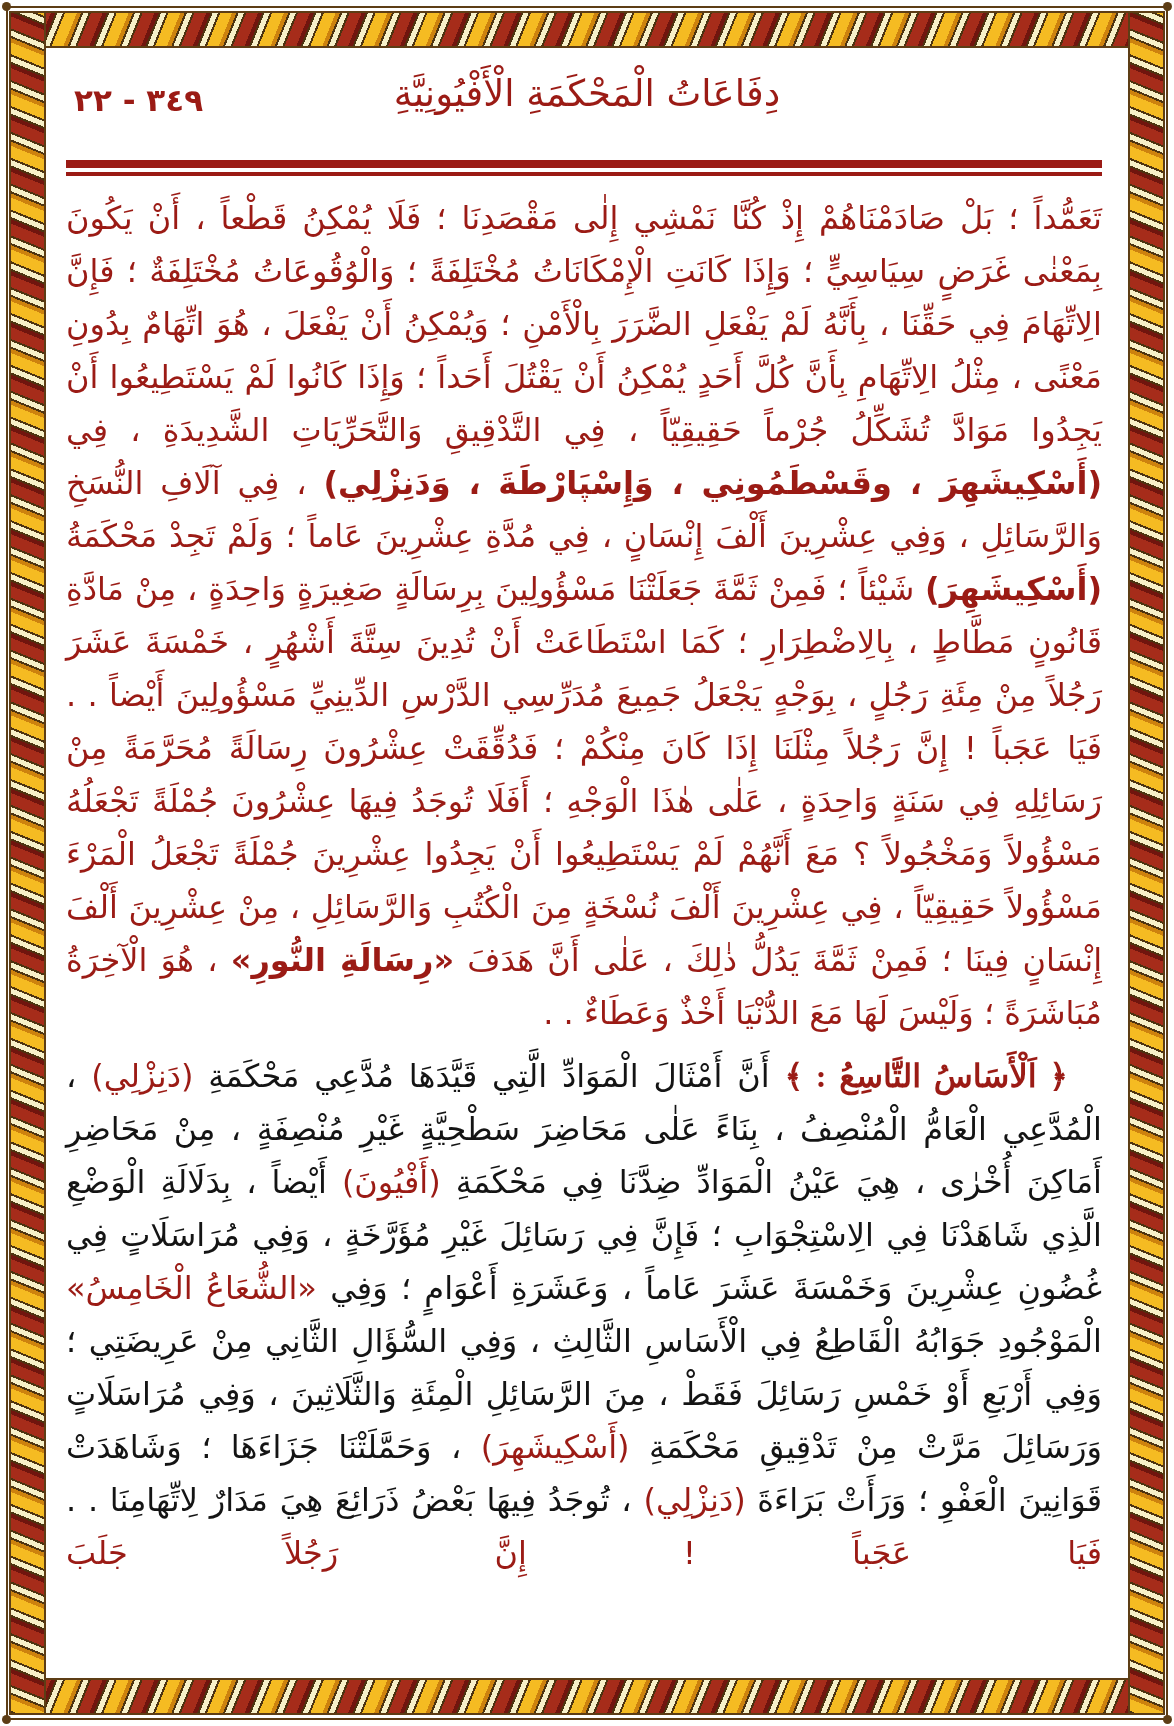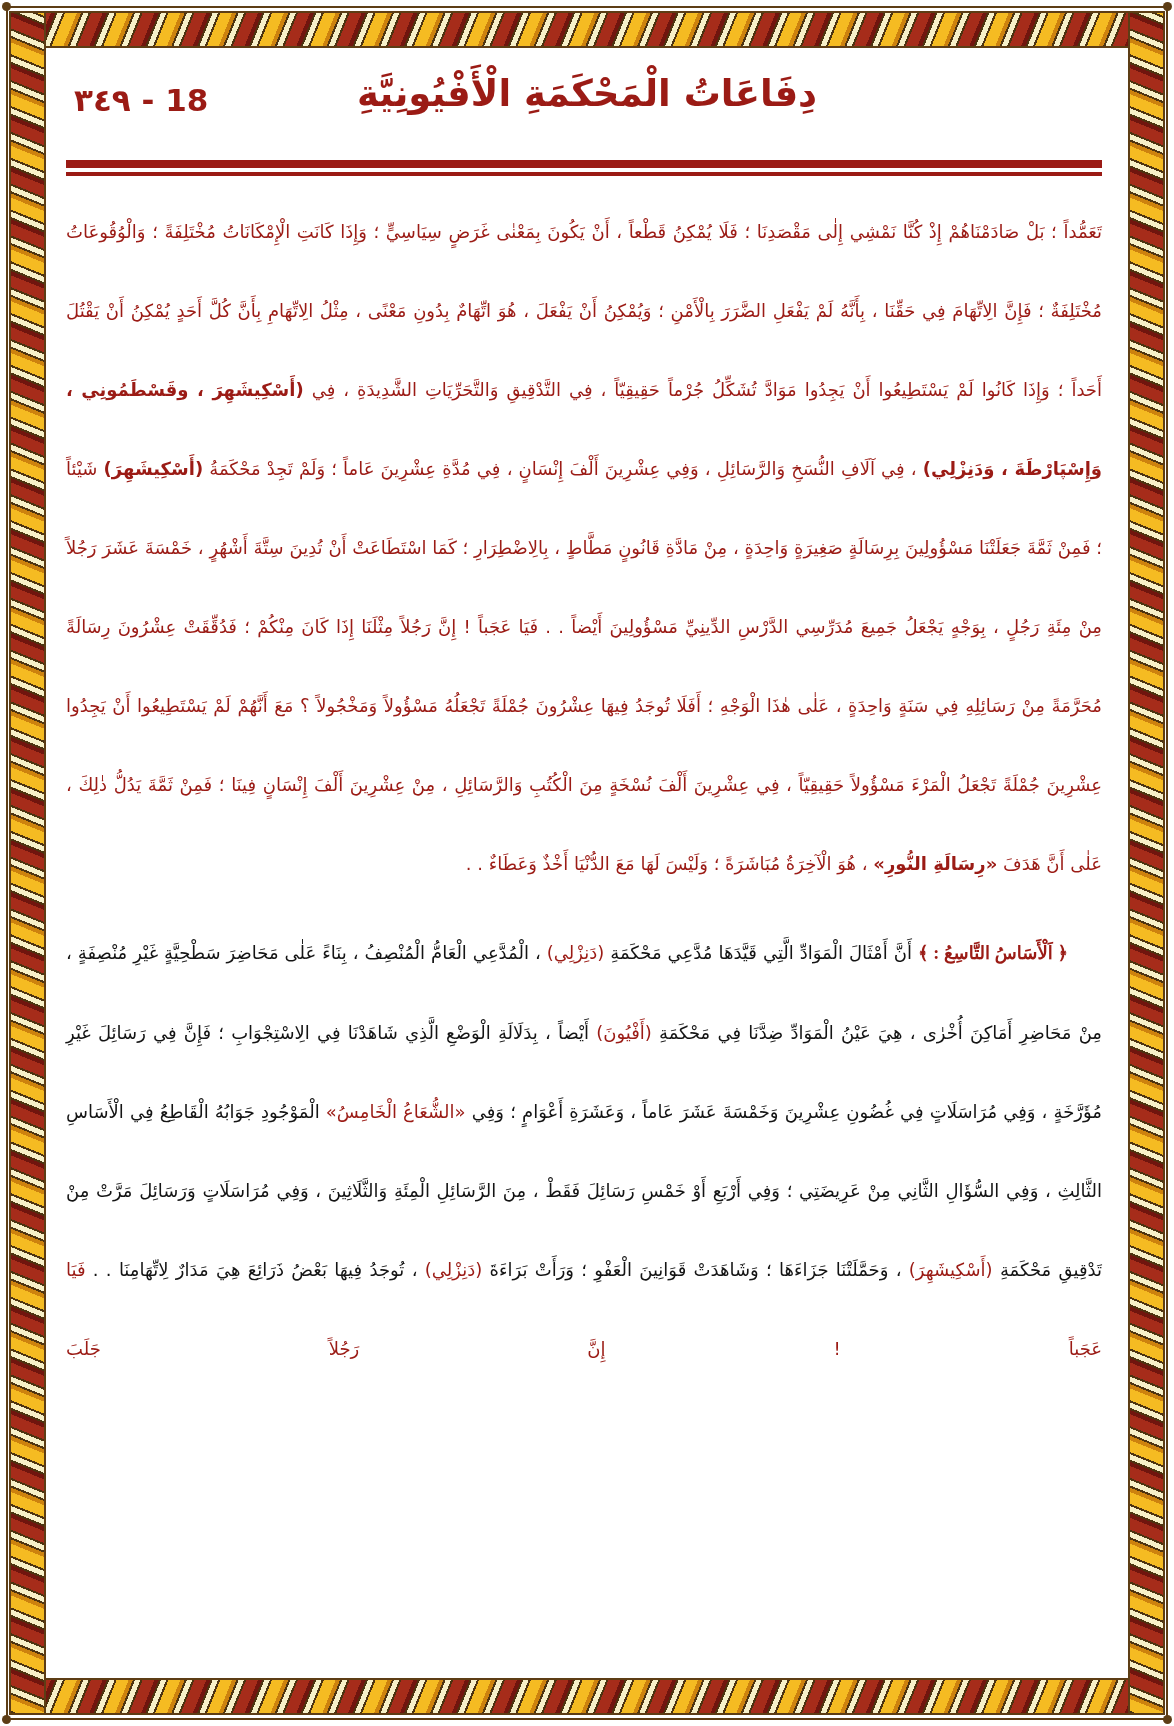--- a/index.html
+++ b/index.html
@@ -41,30 +41,30 @@
   .header{position:relative;height:74px;margin-top:22px;}
   .page-number{
     position:absolute;left:24px;top:10px;
     direction:ltr;
     color:var(--accent,#9b1b15);
     font-size:31px;font-weight:bold;letter-spacing:2px;
   }
   .title{
     margin:5px;text-align:center;
     color:var(--accent,#9b1b15);
-    font-size:37px;font-weight:bold;
+    font-size:37px;font-weight:normal;
   }
   .divider{margin:14px 22px 0 16px;}
   .divider .thick{height:8px;background:var(--accent,#9b1b15);}
   .divider .thin{height:4px;background:var(--accent,#9b1b15);margin-top:4px;}
 
   .body{
     margin:16px 22px 0 16px;
-    font-size:18px;
-    line-height:79px;
+    font-size:32px;
+    line-height:53px;
     text-align:justify;
   }
   .para{margin:0 0 10px 0;}
   .para-1{color:var(--accent,#9b1b15);}
   .para-2{color:var(--ink,#141414);text-indent:34px;text-align-last:justify;}
   .rb{color:var(--accent,#9b1b15);font-weight:normal;}
   .b{font-weight:bold;}
   .h-ornate{color:var(--accent,#9b1b15);font-weight:bold;font-family:Liberation Serif, serif;}
 </style>
 </head>
@@ -78,21 +78,21 @@
   <div class="band band-v band-left"></div>
   <div class="band band-v band-right"></div>
   <div class="finial tl"></div>
   <div class="finial tr"></div>
   <div class="finial bl"></div>
   <div class="finial br"></div>
 
   <div class="content">
 
     <div class="header">
-      <div class="page-number">٣٤٩ - 18</div>
+      <div class="page-number">٣٤٩ - ٢٢</div>
       <h1 class="title">دِفَاعَاتُ الْمَحْكَمَةِ الْأَفْيُونِيَّةِ</h1>
     </div>
 
     <div class="divider">
       <div class="thick"></div>
       <div class="thin"></div>
     </div>
 
     <div class="body">
 

